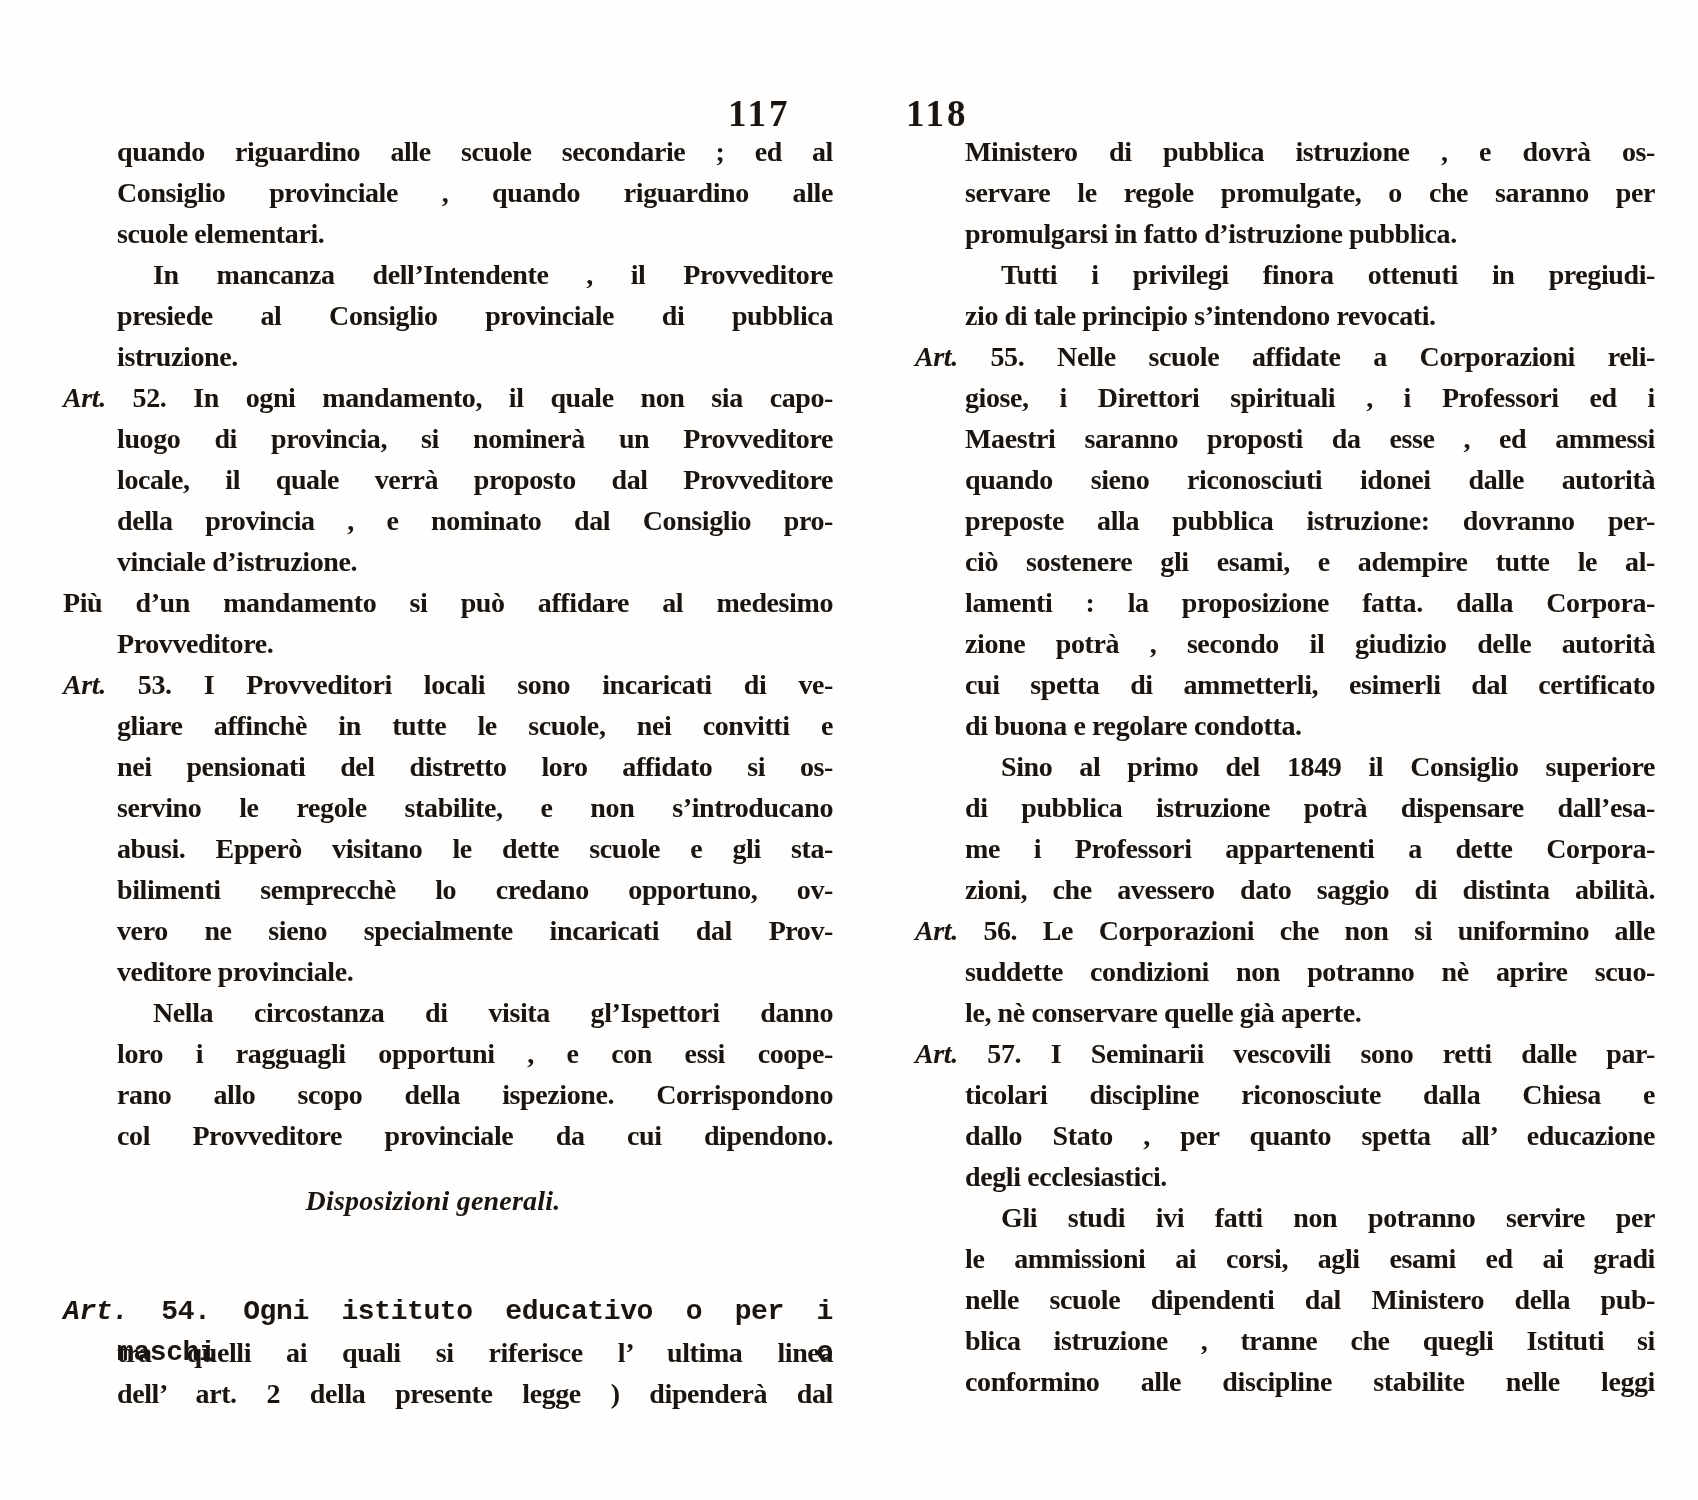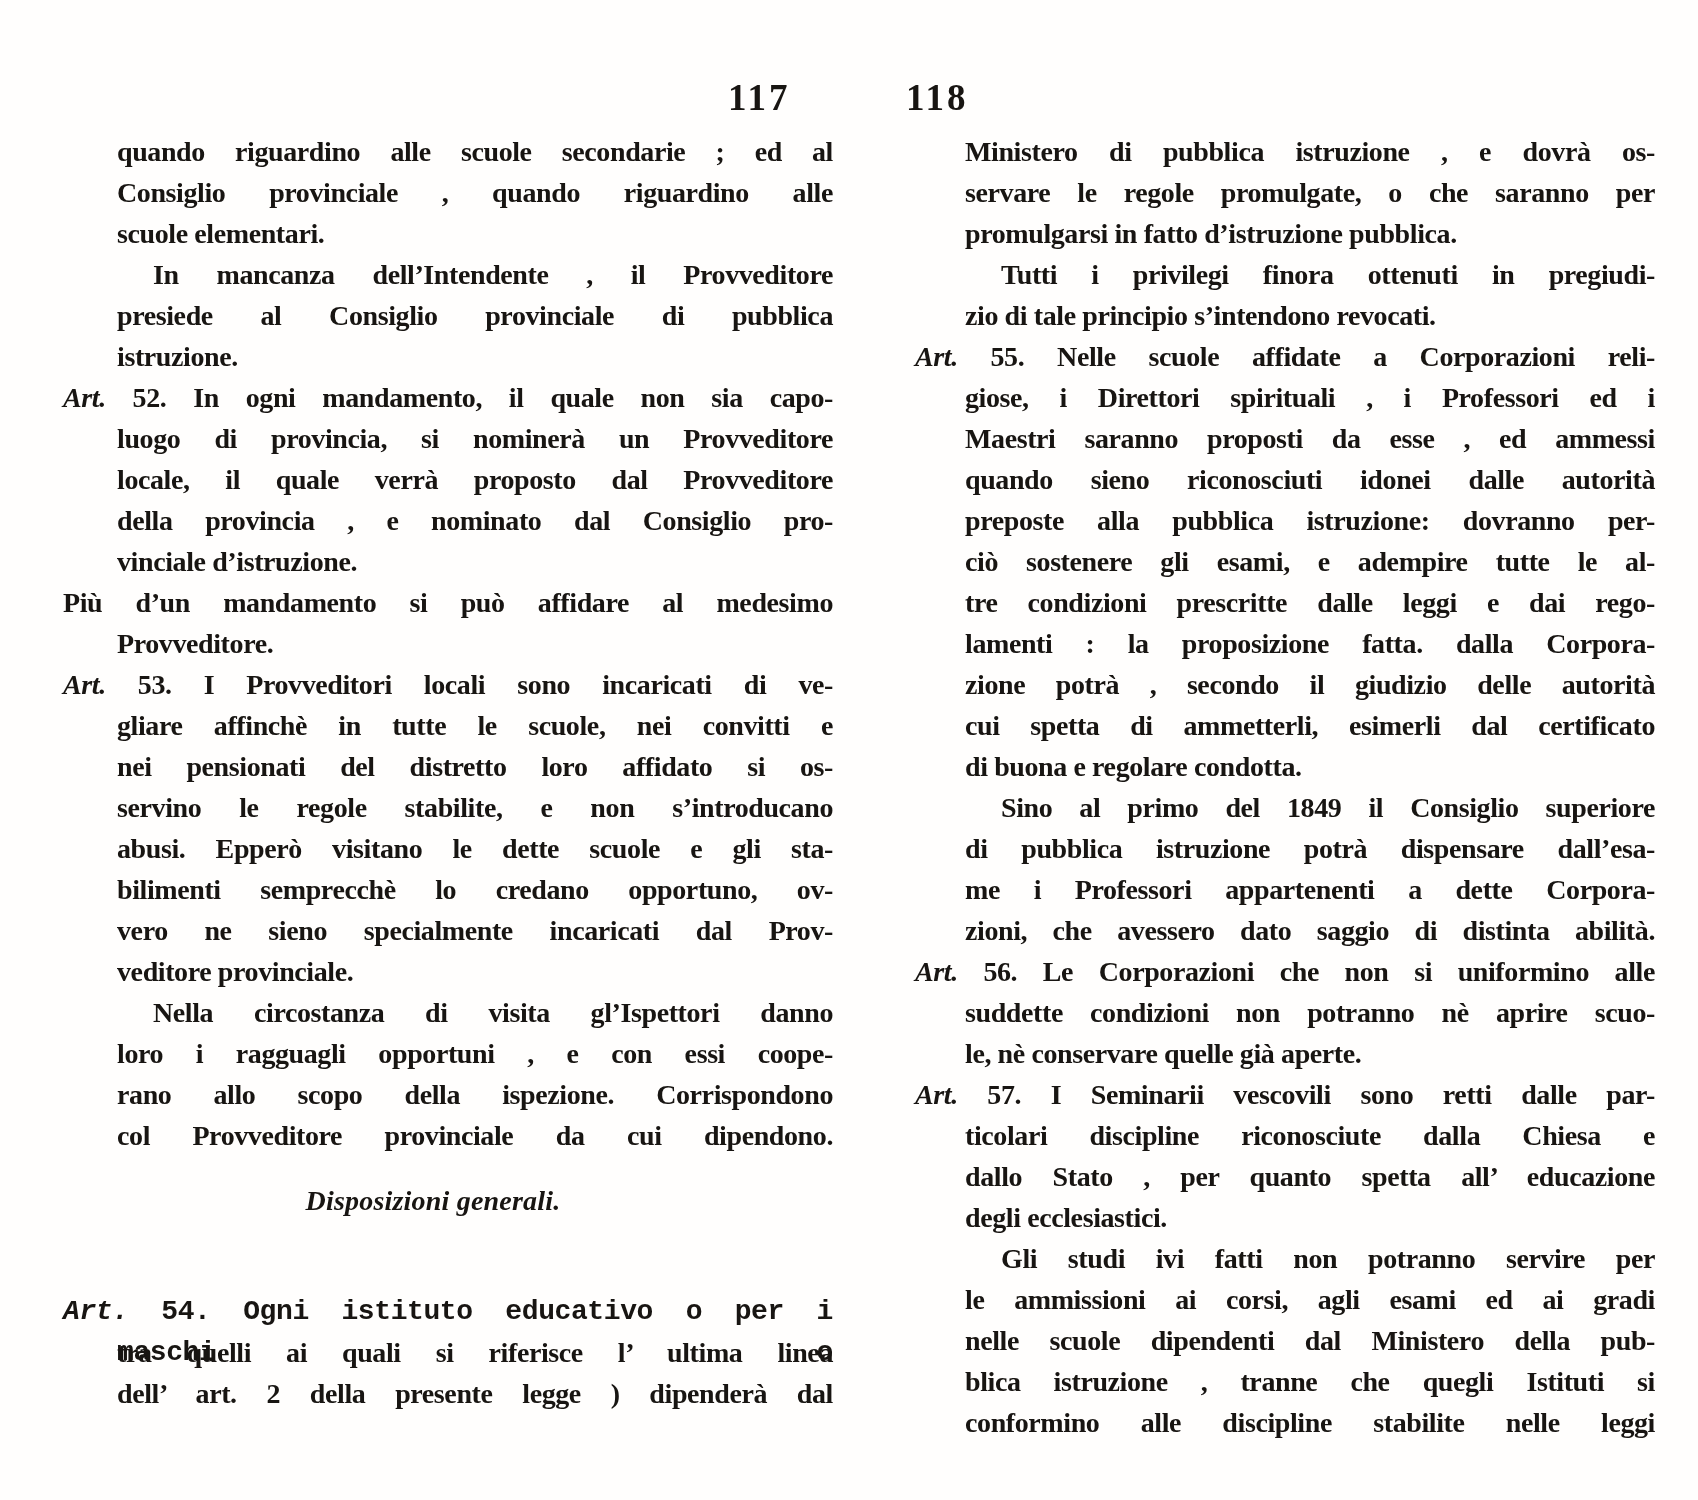--- a/index.html
+++ b/index.html
@@ -12,21 +12,21 @@
     width: 1698px;
     height: 1500px;
     background: #fffefd;
     overflow: hidden;
     font-family: "Liberation Serif", serif;
     font-weight: bold;
     color: #181512;
   }
   .pagenum {
     position: absolute;
-    top: 79px;
+    top: 95px;
     font-size: 37px;
     letter-spacing: 3px;
     line-height: 37px;
     text-align: center;
   }
   #pn-left  { left: 728px; }
   #pn-right { left: 906px; }
   .col {
     position: absolute;
     top: 131px;
@@ -102,21 +102,20 @@
       <div class="line">servare le regole promulgate, o che saranno per</div>
       <div class="line end">promulgarsi in fatto d’istruzione pubblica.</div>
       <div class="line ind">Tutti i privilegi finora ottenuti in pregiudi-</div>
       <div class="line end">zio di tale principio s’intendono revocati.</div>
       <div class="line art"><i>Art.</i> 55. Nelle scuole affidate a Corporazioni reli-</div>
       <div class="line">giose, i Direttori spirituali , i Professori ed i</div>
       <div class="line">Maestri saranno proposti da esse , ed ammessi</div>
       <div class="line">quando sieno riconosciuti idonei dalle autorità</div>
       <div class="line">preposte alla pubblica istruzione: dovranno per-</div>
       <div class="line">ciò sostenere gli esami, e adempire tutte le al-</div>
-      <div class="line">tre condizioni prescritte dalle leggi e dai rego-</div>
       <div class="line">lamenti : la proposizione fatta. dalla Corpora-</div>
       <div class="line">zione potrà , secondo il giudizio delle autorità</div>
       <div class="line">cui spetta di ammetterli, esimerli dal certificato</div>
       <div class="line end">di buona e regolare condotta.</div>
       <div class="line ind">Sino al primo del 1849 il Consiglio superiore</div>
       <div class="line">di pubblica istruzione potrà dispensare dall’esa-</div>
       <div class="line">me i Professori appartenenti a dette Corpora-</div>
       <div class="line">zioni, che avessero dato saggio di distinta abilità.</div>
       <div class="line art"><i>Art.</i> 56. Le Corporazioni che non si uniformino alle</div>
       <div class="line">suddette condizioni non potranno nè aprire scuo-</div>

